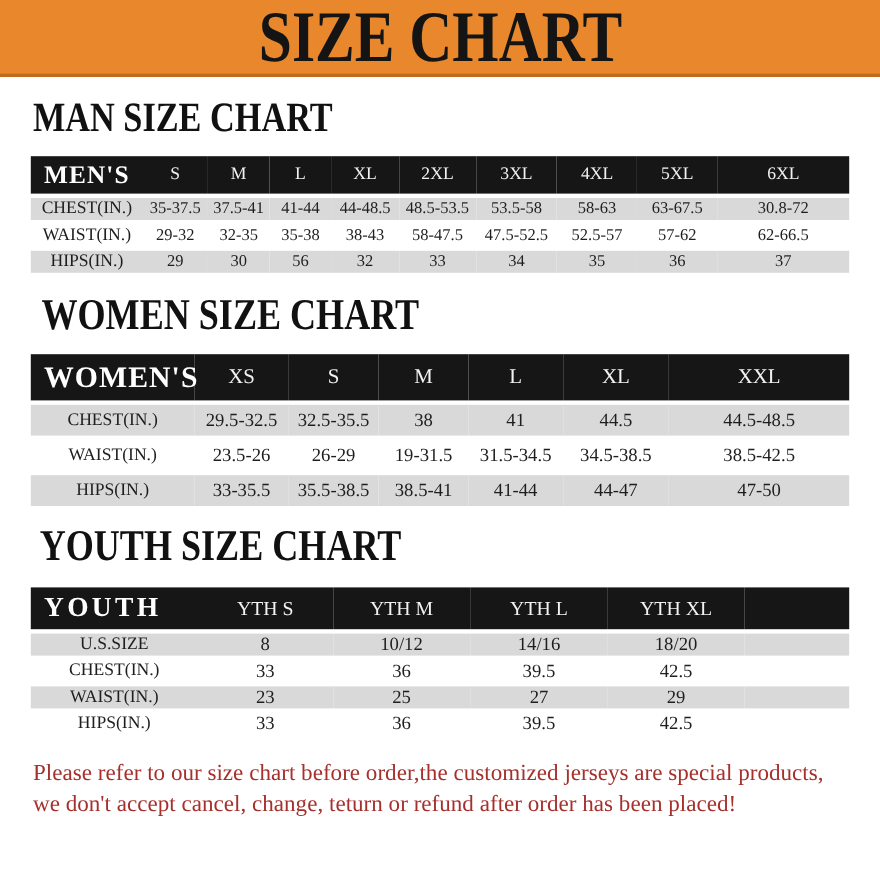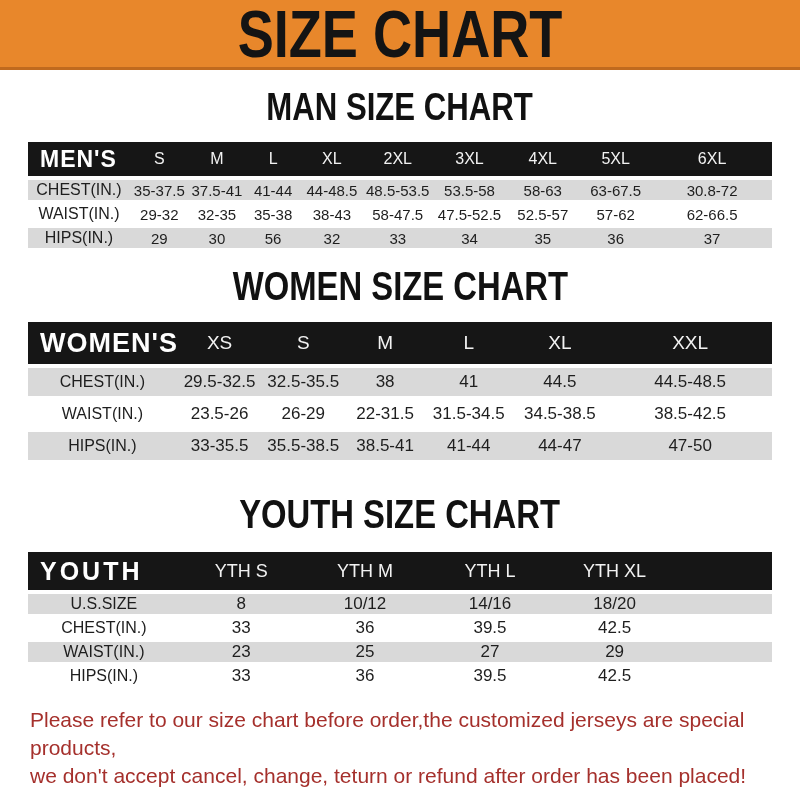--- a/index.html
+++ b/index.html
@@ -5,38 +5,38 @@
   :root{
     --banner-bg:#E8872B;
     --banner-border:#C06A1E;
     --bar-bg:#161616;
     --stripe:#D9D9D9;
     --note:#A5302C;
   }
   *{box-sizing:border-box;margin:0;padding:0;}
   html,body{width:800px;height:800px;overflow:hidden;background:#fff;
     font-family:"Liberation Sans","DejaVu Sans",sans-serif;}
-  .page{width:800px;height:800px;background:#fff;}
+  .page{width:800px;height:800px;background:#fff;font-family:Liberation Serif, serif;}
 
   
   .banner{height:70px;background:var(--banner-bg);
     border-bottom:3px solid var(--banner-border);
     display:flex;align-items:center;justify-content:center;}
   .banner-title{display:inline-block;font-size:66px;font-weight:bold;
     color:#141414;line-height:1;transform:scaleX(0.82);letter-spacing:0px;}
 
   
-  .section-heading{text-align:center;line-height:1;}
+  .section-heading{line-height:1;}
   .section-heading span{display:inline-block;font-weight:bold;color:#111;
     transform:scaleX(0.82);letter-spacing:0px;line-height:1;}
   .heading-men{margin-top:18px;}
   .heading-men span{font-size:38px;}
   .heading-women{margin-top:14px;}
   .heading-women span{font-size:40px;}
-  .heading-youth{margin-top:30px;}
+  .heading-youth{margin-top:12px;}
   .heading-youth span{font-size:40px;}
 
   
   table.size-table{width:744px;margin:12px 28px 0 28px;table-layout:fixed;
     border-collapse:separate;border-spacing:0 4px;}
   table.size-table th{background:var(--bar-bg);color:#f2f2f2;font-weight:normal;
     text-align:center;vertical-align:middle;}
   table.size-table th.corner{text-align:left;padding-left:12px;color:#fff;
     font-weight:bold;}
   table.size-table td{text-align:center;vertical-align:middle;color:#1e1e1e;}
@@ -171,21 +171,21 @@
           <td>32.5-35.5</td>
           <td>38</td>
           <td>41</td>
           <td>44.5</td>
           <td>44.5-48.5</td>
         </tr>
         <tr class="plain">
           <td class="rowlabel">WAIST(IN.)</td>
           <td>23.5-26</td>
           <td>26-29</td>
-          <td>22-31.5</td>
+          <td>19-31.5</td>
           <td>31.5-34.5</td>
           <td>34.5-38.5</td>
           <td>38.5-42.5</td>
         </tr>
         <tr class="stripe">
           <td class="rowlabel">HIPS(IN.)</td>
           <td>33-35.5</td>
           <td>35.5-38.5</td>
           <td>38.5-41</td>
           <td>41-44</td>

